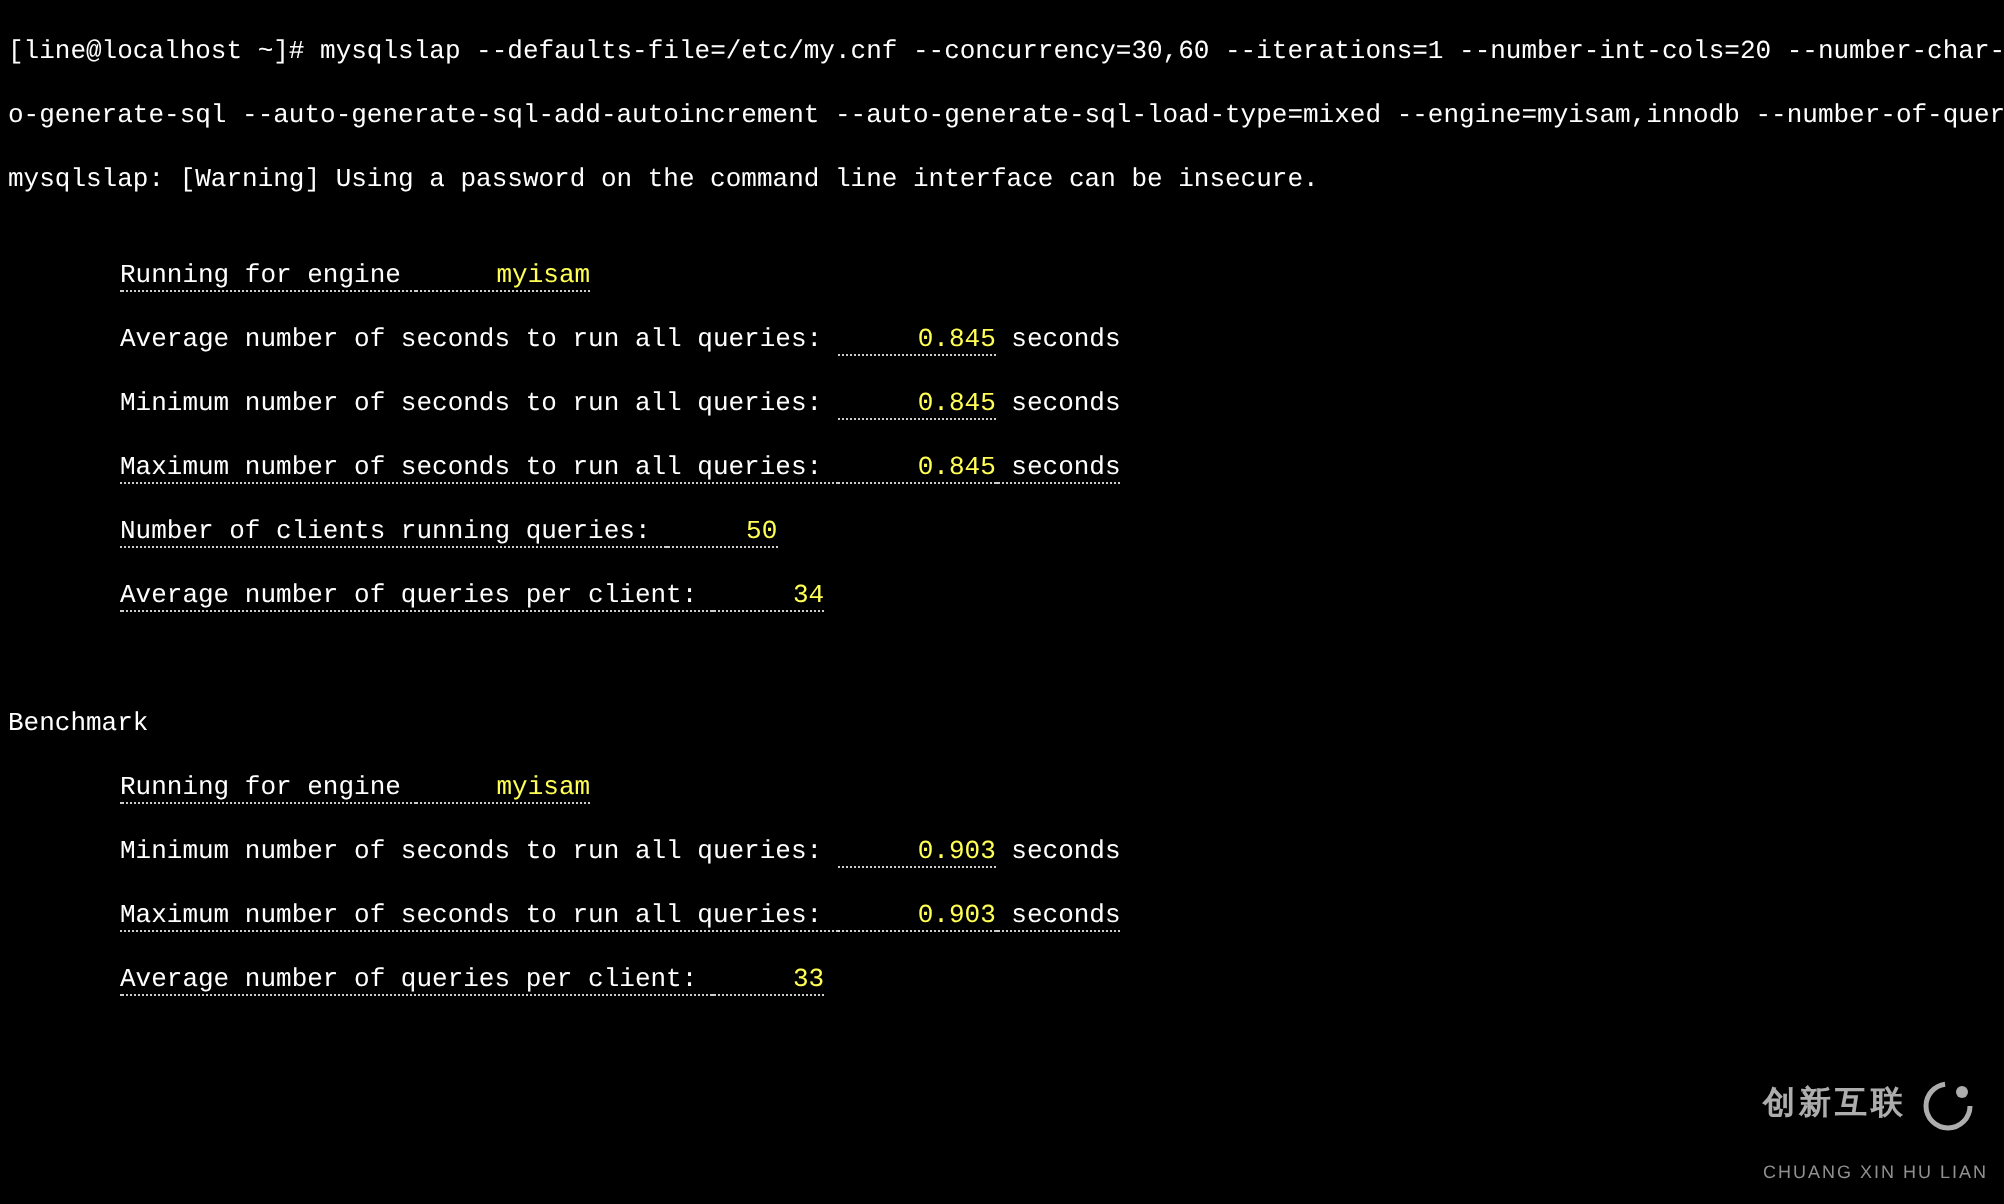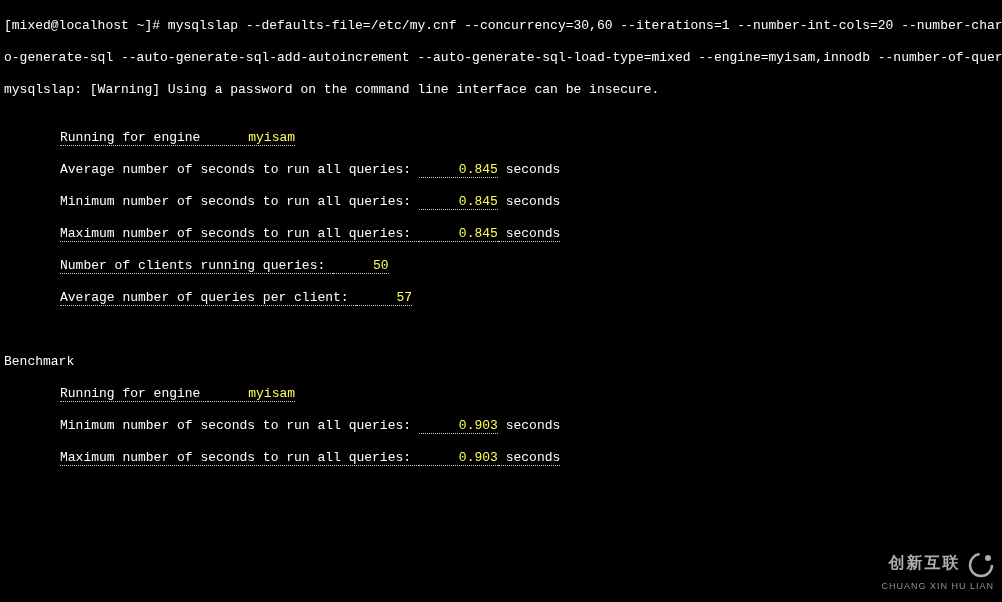--- a/index.html
+++ b/index.html
@@ -21,48 +21,48 @@
   }
   .line { display: block; }
   .indent1 { padding-left: 56px; }
   .hl-text { color: #ffffff; border-bottom: 1px dotted #cccccc; padding-bottom: 0px; text-align: center; }
   .hl-yellow { color: #ffff55; border-bottom: 1px dotted #cccccc; padding-bottom: 0px; padding-left: 40px; }
   .watermark {
     position: absolute;
     right: 8px;
     bottom: 8px;
     font-family: "Segoe UI", sans-serif;
-    text-align: right;
     color: #cccccc;
     opacity: 0.85;
     pointer-events: none;
   }
   .watermark .main { font-size: 16px; letter-spacing: 2px; font-weight: 600; }
-  .watermark .sub { font-size: 9px; letter-spacing: 1px; color: #aaaaaa; }
+  .watermark .sub { font-size: 9px; letter-spacing: 1px; color: #aaaaaa; margin-top: 12px; }
   .watermark svg { vertical-align: middle; margin-left: 4px; }
 </style>
 </head>
 <body>
 
 <div class="terminal">
-<span class="line"><span>[mixed@localhost ~]# </span><span>mysqlslap --defaults-file=/etc/my.cnf --concurrency=30,60 --iterations=1 --number-int-cols=20 --number-char-cols=30 --aut</span></span>
+<span class="line"><span>[line@localhost ~]# </span><span>mysqlslap --defaults-file=/etc/my.cnf --concurrency=30,60 --iterations=1 --number-int-cols=20 --number-char-cols=30 --aut</span></span>
 <span class="line">o-generate-sql --auto-generate-sql-add-autoincrement --auto-generate-sql-load-type=mixed --engine=myisam,innodb --number-of-queries=2000 -uroo</span>
 <span class="line">mysqlslap: [Warning] Using a password on the command line interface can be insecure.</span>
 
 <span class="line indent1"><span class="hl-text">Running for engine </span><span class="hl-yellow">myisam</span></span>
 <span class="line indent1"><span>Average number of seconds to run all queries: </span><span class="hl-yellow">0.845</span><span> seconds</span></span>
 <span class="line indent1"><span>Minimum number of seconds to run all queries: </span><span class="hl-yellow">0.845</span><span> seconds</span></span>
 <span class="line indent1"><span class="hl-text">Maximum number of seconds to run all queries: </span><span class="hl-yellow">0.845</span><span class="hl-text"> seconds</span></span>
 <span class="line indent1"><span class="hl-text">Number of clients running queries: </span><span class="hl-yellow">50</span></span>
-<span class="line indent1"><span class="hl-text">Average number of queries per client: </span><span class="hl-yellow">57</span></span>
+<span class="line indent1"><span class="hl-text">Average number of queries per client: </span><span class="hl-yellow">34</span></span>
 <span class="line">&nbsp;</span>
 <span class="line">Benchmark</span>
 <span class="line indent1"><span class="hl-text">Running for engine </span><span class="hl-yellow">myisam</span></span>
 <span class="line indent1"><span>Minimum number of seconds to run all queries: </span><span class="hl-yellow">0.903</span><span> seconds</span></span>
 <span class="line indent1"><span class="hl-text">Maximum number of seconds to run all queries: </span><span class="hl-yellow">0.903</span><span class="hl-text"> seconds</span></span>
+<span class="line indent1"><span class="hl-text">Average number of queries per client: </span><span class="hl-yellow">33</span></span>
 
 
 
 
 
 
 
 
 
 

